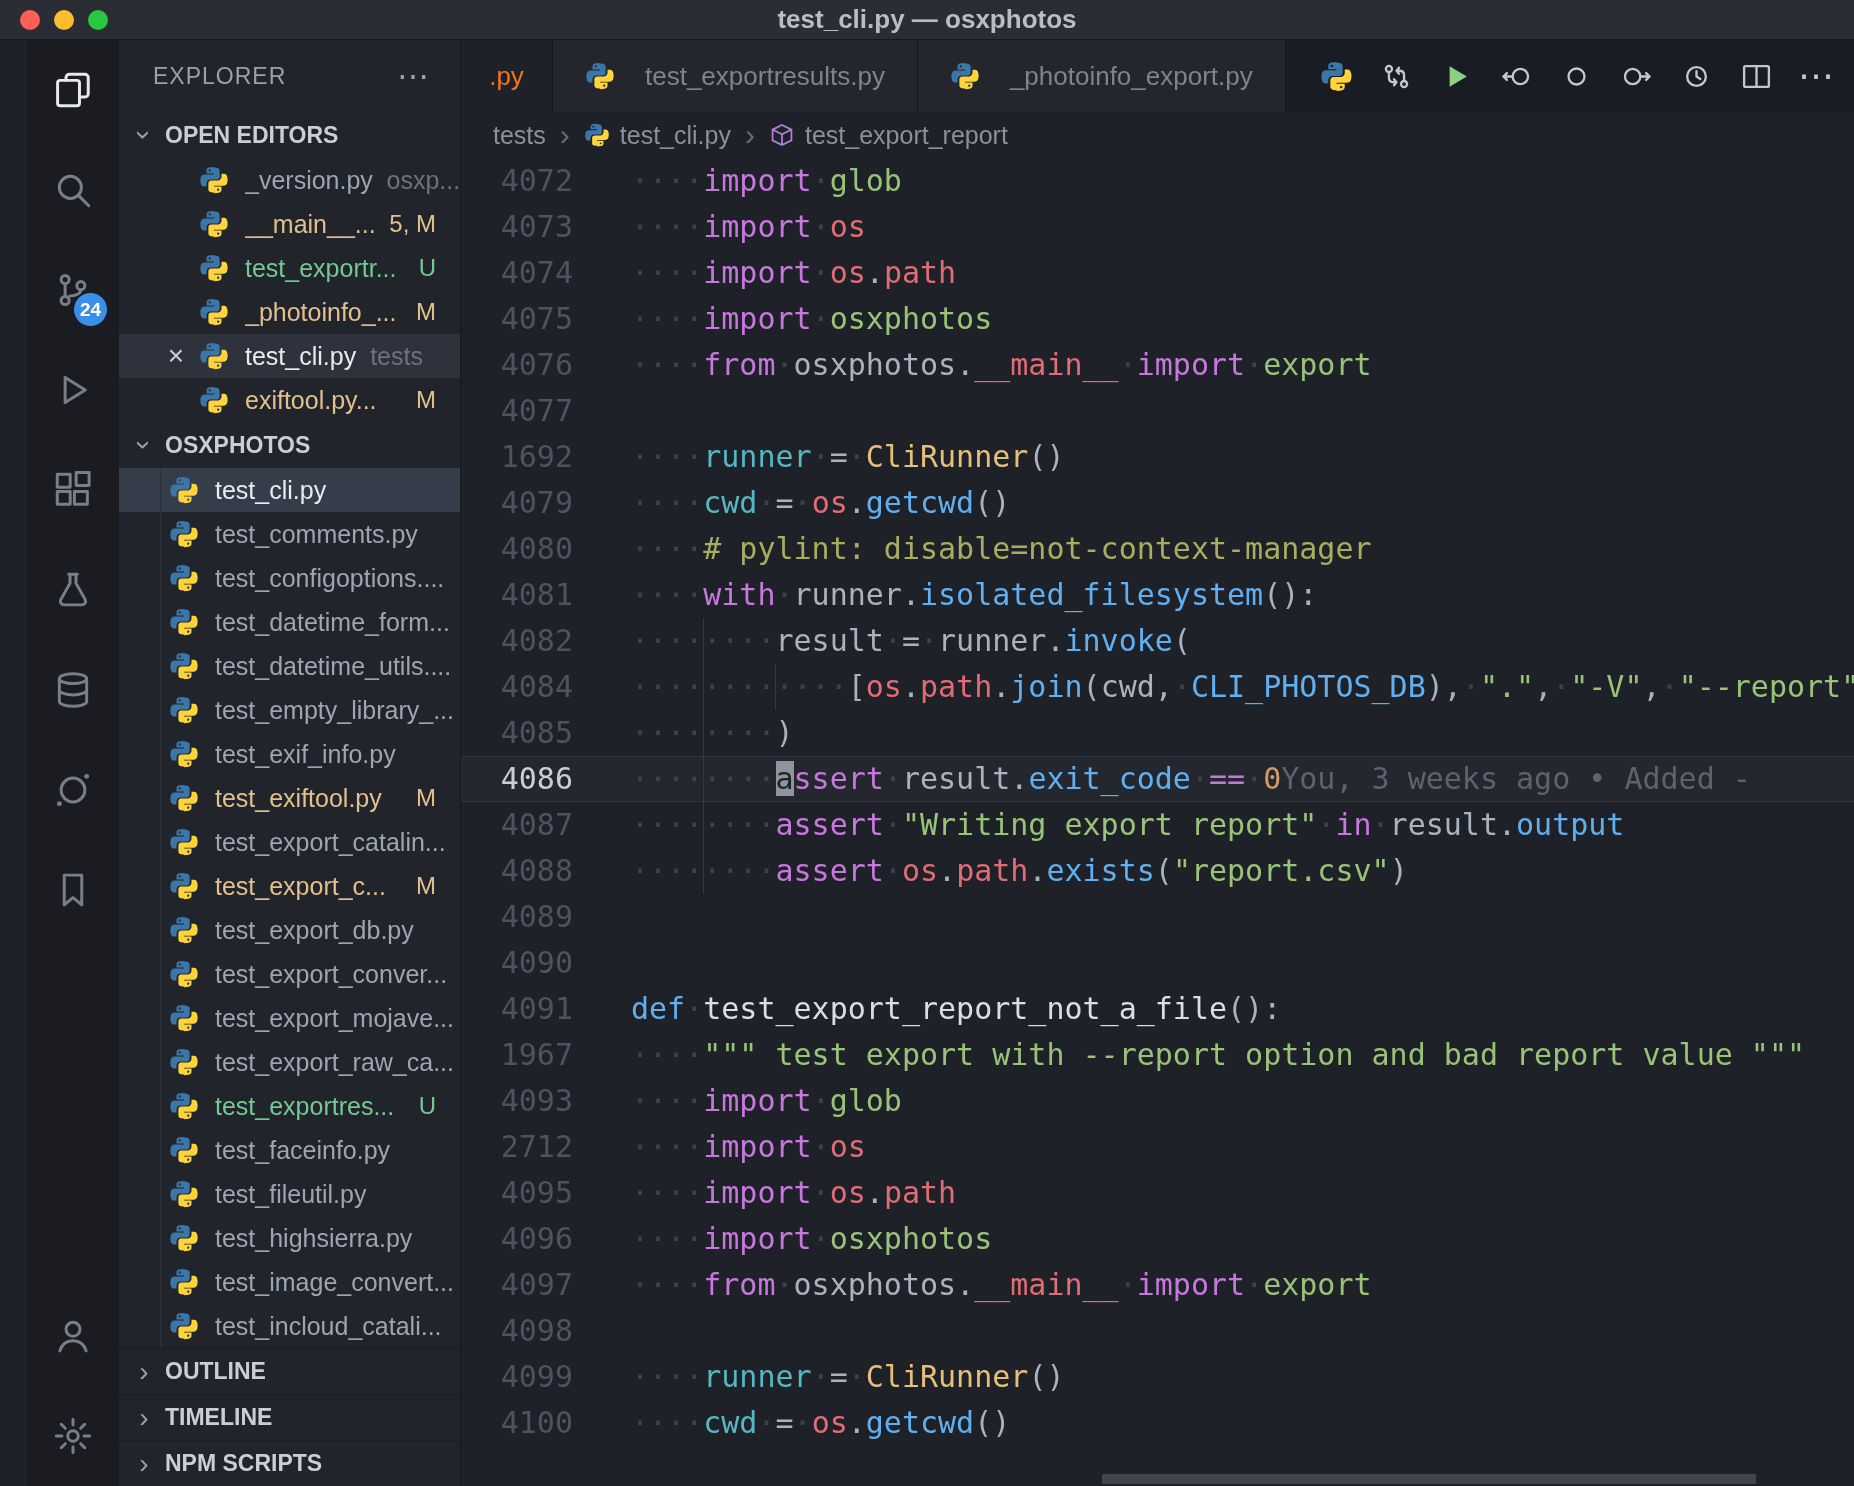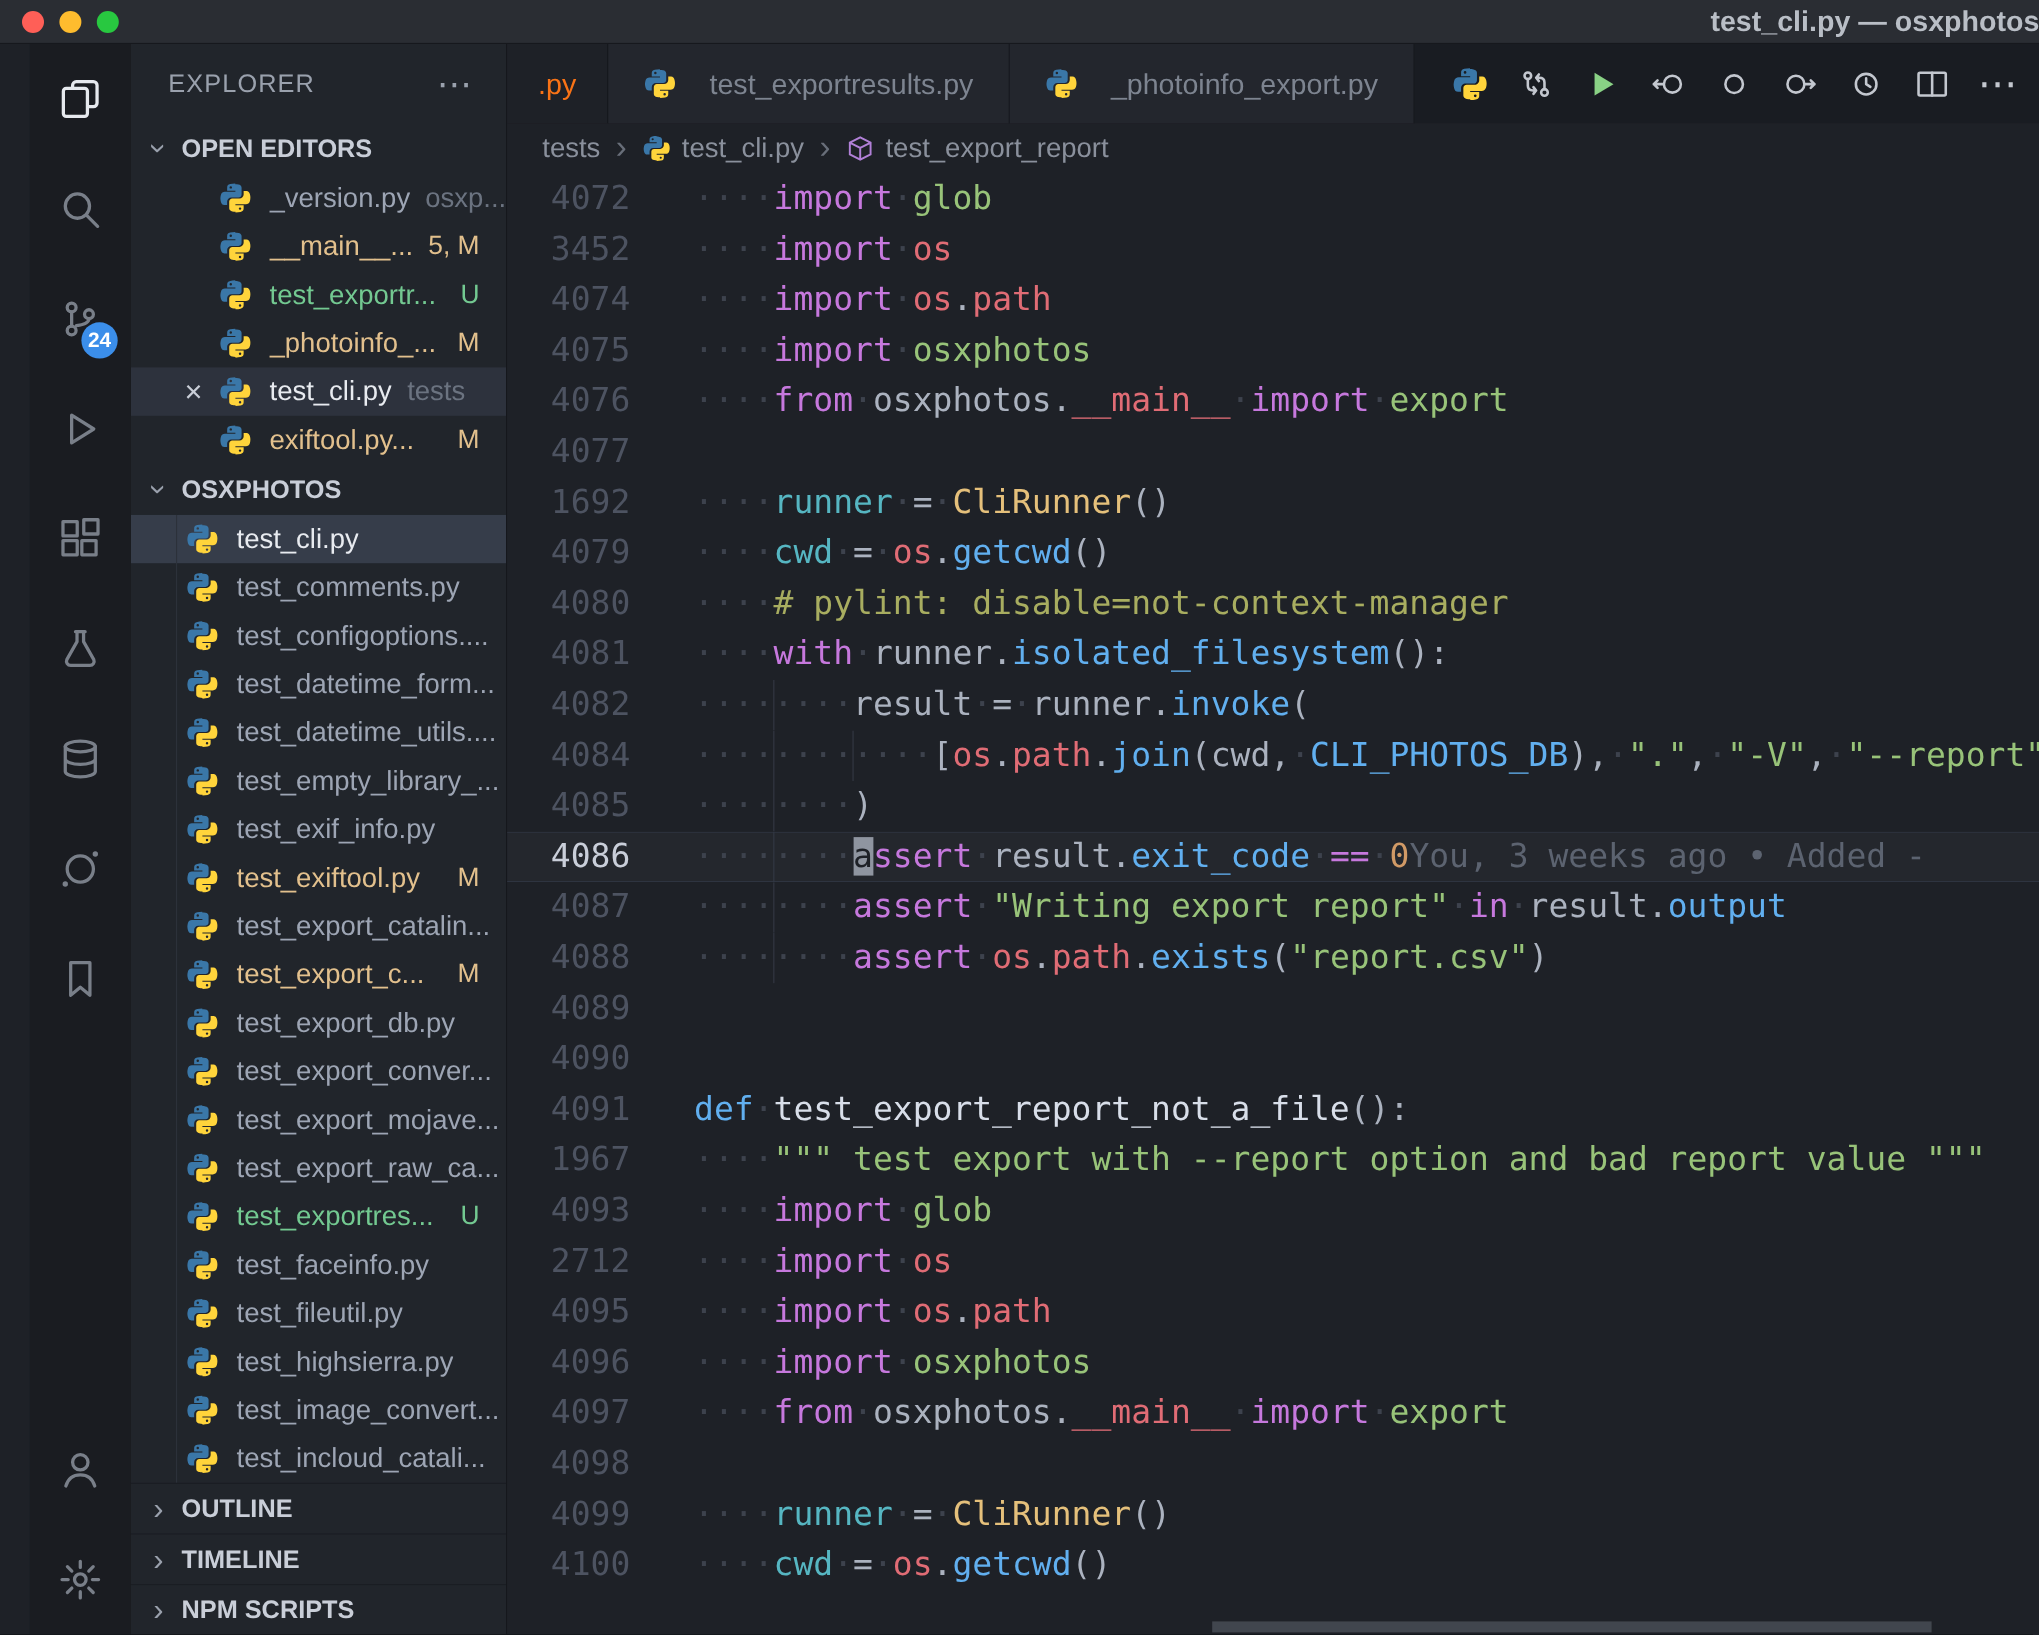--- a/index.html
+++ b/index.html
@@ -1,19 +1,19 @@
 <!DOCTYPE html>
 <html style="--c-kw: #c678dd; --c-defkw: #61afef; --c-grn: #98c379; --c-mod: #e06c75; --c-varc: #56b6c2; --c-cls: #e5c07b; --c-fn: #61afef; --c-cnst: #61afef; --c-str: #98c379; --c-num: #d19a66; --c-cmt: #a8ad60; --c-op: #c678dd; --c-txt: #abb2bf; --c-ws: #3d424d; --c-cursor_bg: #8f95a0; --c-cursor_fg: #1e2127; --c-blame: #5c6370; --c-badge: #3b8eea; --c-mod_badge: #e2c08d; --c-untracked: #73c991; --c-run: #89d185; --c-symbol: #b180d7; --c-py_blue: #3a77a8; --c-py_yellow: #ffd43b; --c-mac_red: #ff5f57; --c-mac_yellow: #febc2e; --c-mac_green: #28c840;"><head>
 <meta charset="utf-8">
 <style>
   html,body{margin:0;padding:0;background:#101217;}
   *{box-sizing:border-box;}
   .window{width:1854px;height:1486px;background:#1e2127;overflow:hidden;font-family:"Liberation Sans",sans-serif;position:relative;}
   
-  .titlebar{height:40px;background:#2a2d33;display:flex;align-items:center;justify-content:flex-end;position:relative;border-bottom:1px solid #16181d;}
+  .titlebar{height:40px;background:#2a2d33;display:flex;align-items:center;justify-content:center;position:relative;border-bottom:1px solid #16181d;}
   .traffic{position:absolute;left:20px;top:0;height:40px;display:flex;align-items:center;gap:14px;}
   .tl{width:20px;height:20px;border-radius:50%;display:inline-block;}
   .tl.red{background:var(--c-mac_red);} .tl.yellow{background:var(--c-mac_yellow);} .tl.green{background:var(--c-mac_green);}
   .title{font-size:26px;font-weight:600;color:#b9bec6;}
   
   .main{display:flex;height:1446px;}
   
   .activitybar{width:92px;flex:none;background:#1a1c21;display:flex;flex-direction:column;justify-content:space-between;margin-left:27px;}
   .ab-group{display:flex;flex-direction:column;}
   .ab-icon{width:92px;height:100px;display:flex;align-items:center;justify-content:center;color:#797f89;position:relative;cursor:pointer;}
@@ -551,21 +551,21 @@
             </span>
             <span>test_export_report</span>
           </span>
         </div>
       <div class="code">
           <div class="line">
             <div class="gutter">4072</div>
             <div class="content"><span class="tk-ws">····</span><span class="tk-kw">import</span><span class="tk-ws">·</span><span class="tk-grn">glob</span></div>
           </div>
           <div class="line">
-            <div class="gutter">3452</div>
+            <div class="gutter">4073</div>
             <div class="content"><span class="tk-ws">····</span><span class="tk-kw">import</span><span class="tk-ws">·</span><span class="tk-mod">os</span></div>
           </div>
           <div class="line">
             <div class="gutter">4074</div>
             <div class="content"><span class="tk-ws">····</span><span class="tk-kw">import</span><span class="tk-ws">·</span><span class="tk-mod">os</span><span class="tk-txt">.</span><span class="tk-mod">path</span></div>
           </div>
           <div class="line">
             <div class="gutter">4075</div>
             <div class="content"><span class="tk-ws">····</span><span class="tk-kw">import</span><span class="tk-ws">·</span><span class="tk-grn">osxphotos</span></div>
           </div>

